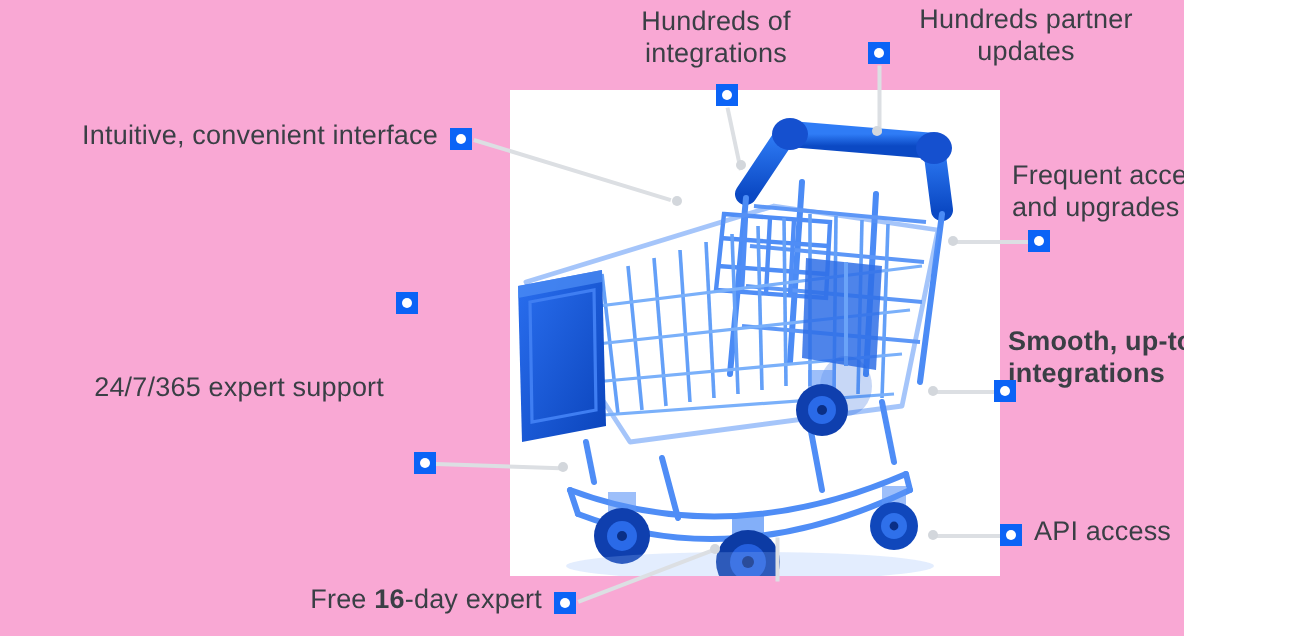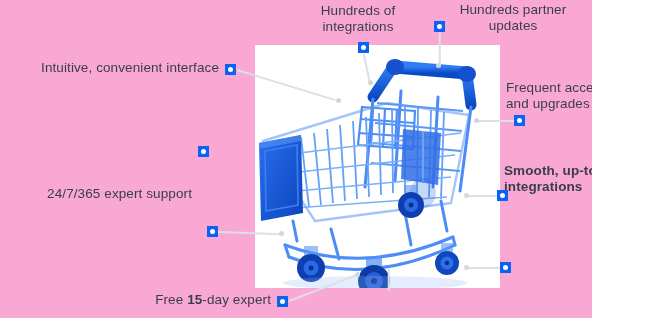--- a/index.html
+++ b/index.html
@@ -262,18 +262,19 @@
 
   <div class="callout-label right-align" style="left:5px; top:142px; width:187px;margin-top:44px;">24/7/365 expert support</div>
   <div class="marker" style="left:198px; top:146px;"></div>
 
   <div class="callout-label left-align" style="left:504px; top:163px; width:141px;font-weight:bold;">Smooth, up-to-date
 integrations</div>
   <div class="marker" style="left:497px; top:190px;"></div>
 
   <div class="marker" style="left:207px; top:226px;"></div>
 
+  <div class="callout-label left-align" style="left:517px; top:258px; width:120px;">API access</div>
   <div class="marker" style="left:500px; top:262px;"></div>
 
-  <div class="callout-label right-align" style="left:60px; top:292px; width:211px;"><span>Free </span><b>15</b><span>-day expert</span></div>
+  <div class="callout-label right-align" style="left:60px; top:292px; width:211px;"><span>Free </span><b>16</b><span>-day expert</span></div>
   <div class="marker" style="left:277px; top:296px;"></div>
 
 </div>
 
 </body></html>

